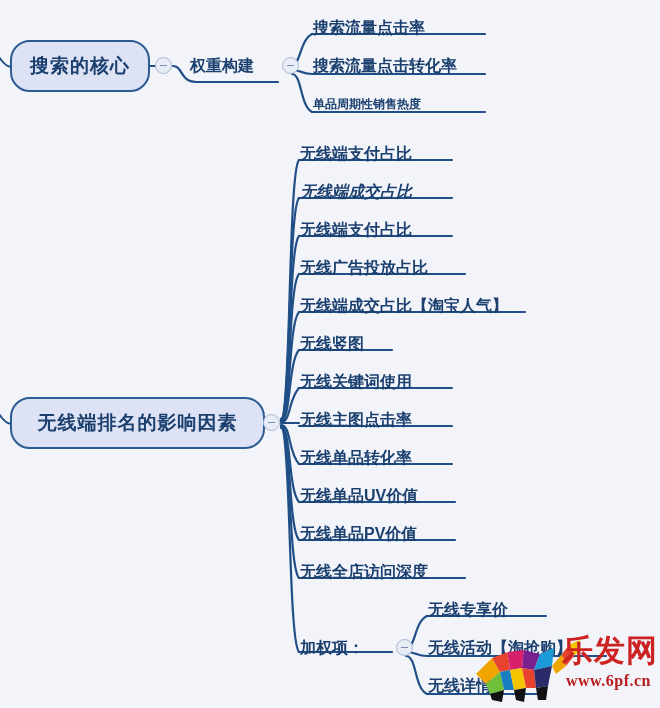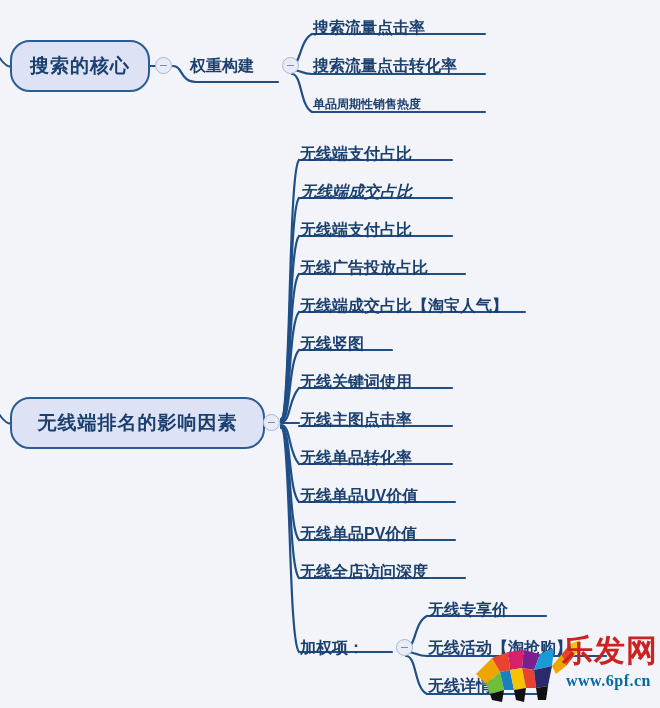--- a/index.html
+++ b/index.html
@@ -95,21 +95,21 @@
     letter-spacing: 1px;
     white-space: nowrap;
   }
   .wm-url {
     position: absolute;
     left: 96px;
     top: 44px;
     font-family: "Liberation Serif", "DejaVu Serif", serif;
     font-weight: bold;
     font-size: 16px;
-    color: #0369a1;
+    color: #b91c1c;
     letter-spacing: 0.5px;
     white-space: nowrap;
   }
 </style>
 </head>
 <body>
 
 <div id="canvas">
 
   <svg class="wires" viewBox="0 0 660 708">

